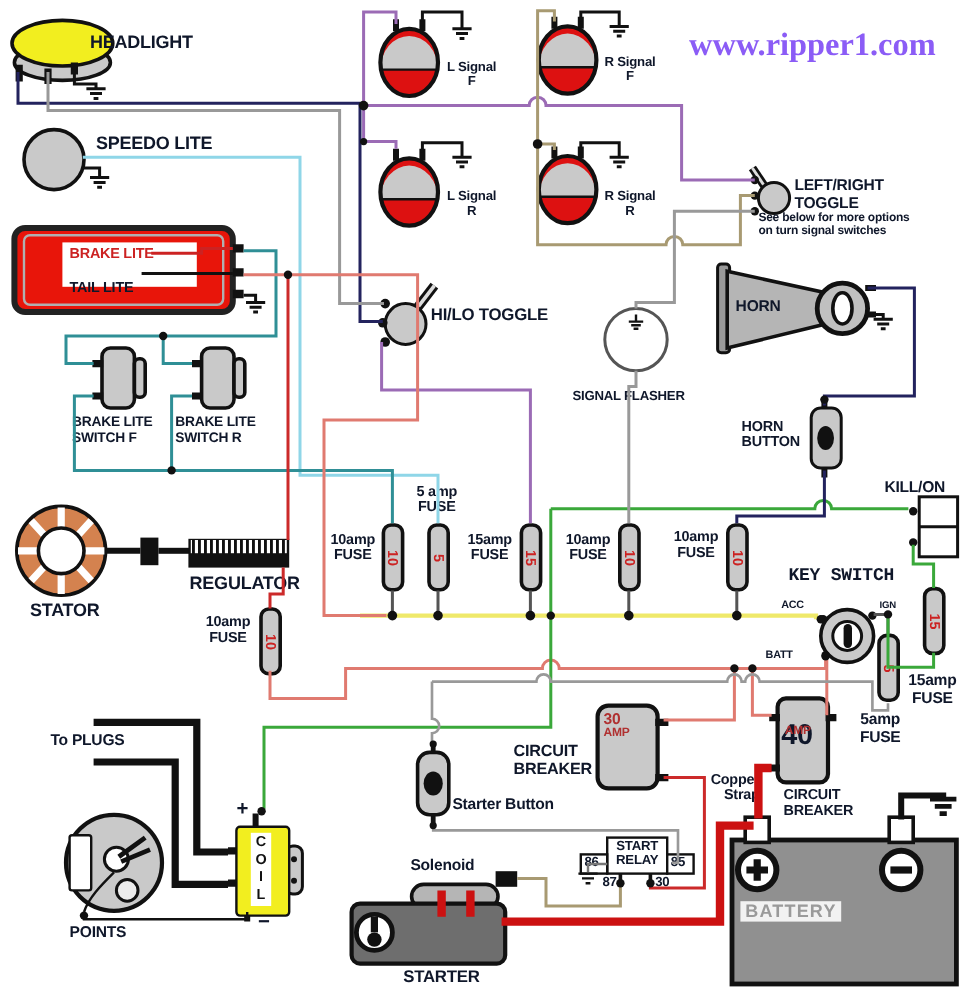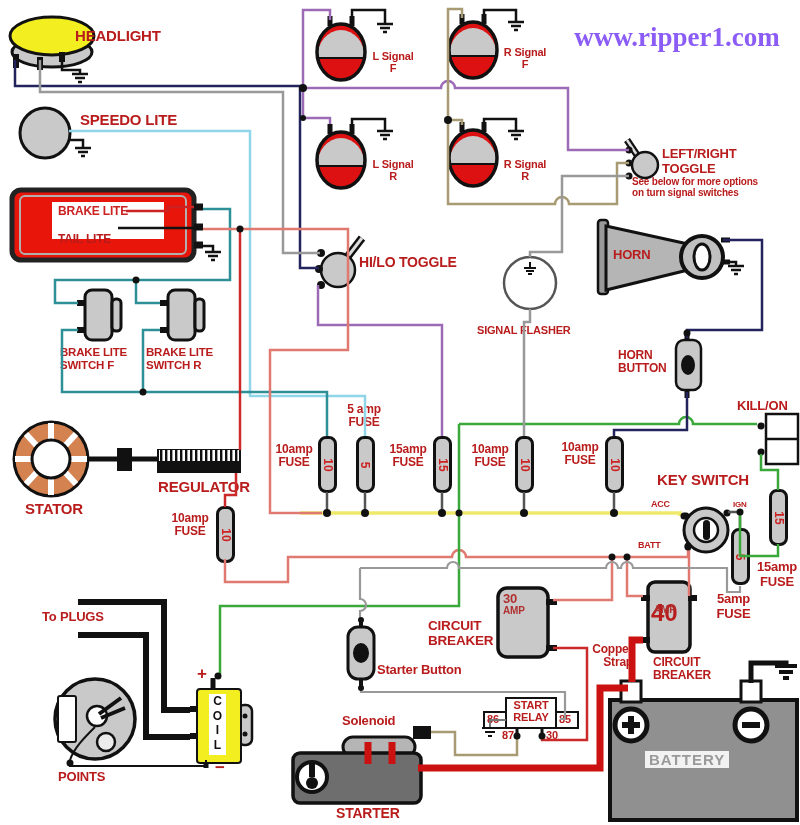--- a/index.html
+++ b/index.html
@@ -1,30 +1,30 @@
 <!DOCTYPE html>
 <html><head>
 <meta charset="utf-8">
 <style>
   html,body{margin:0;padding:0;background:#fff;}
   #stage{position:relative;width:800px;height:825px;background:#fff;overflow:hidden;
          font-family:"Liberation Sans",sans-serif;}
   svg.layer{position:absolute;left:0;top:0;pointer-events:none;}
-  .lbl{position:absolute;font-weight:bold;color:#b91c1c;white-space:pre-line;line-height:1.12;
+  .lbl{position:absolute;font-weight:bold;color:#0f172a;white-space:pre-line;line-height:1.12;
        letter-spacing:-0.2px;}
   .brand{position:absolute;left:558px;top:22px;width:238px;text-align:center;
          font-family:Liberation Serif, serif;font-weight:bold;font-size:27px;color:#8b5cf6;}
   .fuse{position:absolute;width:13px;height:51px;background:#c9c9c9;border:3px solid #111;
         border-radius:8px;display:flex;align-items:center;justify-content:center;}
   .fuse span{transform:rotate(90deg);color:#cc2222;font-weight:bold;font-size:12px;}
   .whitebox{position:absolute;background:#fff;}
   .coil-strip{position:absolute;left:209px;top:694px;width:17px;height:61px;background:#fff;
         text-align:center;font-weight:bold;font-size:12px;line-height:1.22;white-space:pre-line;color:#111;}
   .batt-lbl{position:absolute;left:617px;top:751px;background:rgba(255,255,255,.88);
-        color:#9a9a9a;font-weight:bold;font-size:15px;padding:0 4px;letter-spacing:1px;margin-left:28px;}
+        color:#9a9a9a;font-weight:bold;font-size:15px;padding:0 4px;letter-spacing:1px;}
 </style>
 </head>
 <body>
 
 <div id="stage">
 
   <svg class="layer" width="800" height="825">
     <defs>
       <pattern id="hatch" width="5" height="12" patternUnits="userSpaceOnUse">
         <rect width="5" height="12" fill="#fff"></rect>
@@ -246,21 +246,21 @@
 TOGGLE</div>
   <div class="lbl" style="left:632px;top:176px;font-size:10px;">See below for more options
 on turn signal switches</div>
 
   <div class="lbl" style="left:477px;top:324px;font-size:11px;">SIGNAL FLASHER</div>
   <div class="lbl" style="left:613px;top:248px;font-size:13px;">HORN</div>
   <div class="lbl" style="left:618px;top:349px;font-size:12px;">HORN
 BUTTON</div>
 
   <div class="lbl" style="left:737px;top:399px;font-size:13px;">KILL/ON</div>
-  <div class="lbl" style="left:657px;top:472px;font-size:15px;">KEY SWITCH</div>
+  <div class="lbl" style="left:657px;top:472px;font-size:15px;font-family:Liberation Mono, monospace;">KEY SWITCH</div>
   <div class="lbl" style="left:651px;top:499px;font-size:9px;">ACC</div>
   <div class="lbl" style="left:733px;top:501px;font-size:8px;">IGN</div>
   <div class="lbl" style="left:638px;top:540px;font-size:9px;">BATT</div>
 
   <div class="fuse" style="left:318px;top:436px;">
       <span>10</span>
     </div>
   <div class="lbl" style="left:270px;top:443px;width:48px;font-size:12px;text-align:center;">10amp
 FUSE</div>
   <div class="fuse" style="left:356px;top:436px;">

